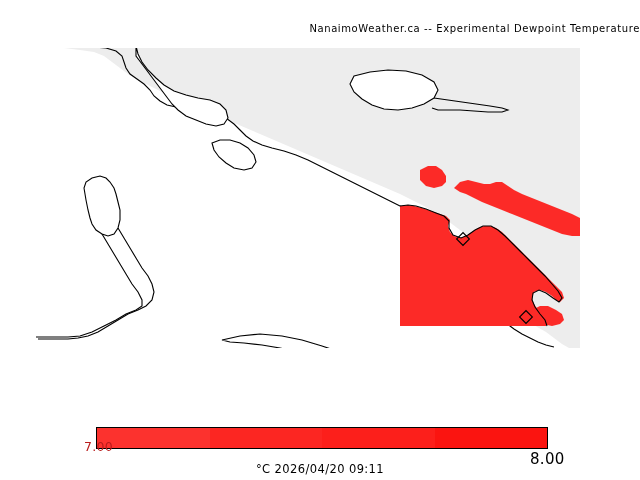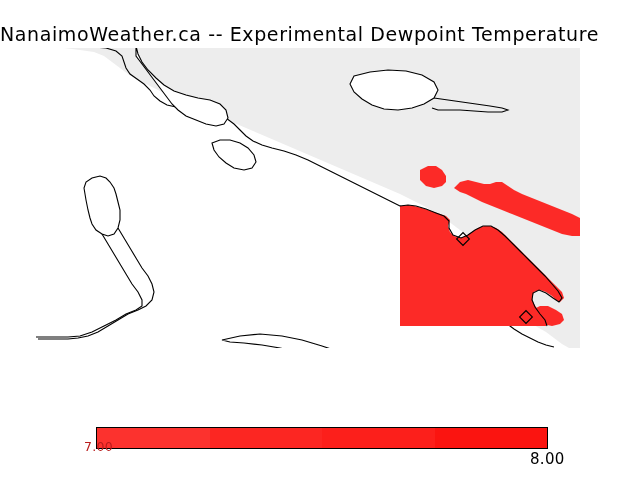--- a/index.html
+++ b/index.html
@@ -19,23 +19,23 @@
     left: 0; top: 0;
     width: 640px;
     height: 480px;
     background: #ffffff;
   }
   #title {
     position: absolute;
     left: 0;
     top: 23px;
     width: 640px;
-    text-align: left;
-    font-family: "DejaVu Sans", sans-serif;
-    font-size: 19px;
+    text-align: right;
+    font-family: "DejaVu Sans", sans-serif;
+    font-size: 10px;
     letter-spacing: 0.6px;
     color: #000000;
     white-space: nowrap;
   }
   #map-area {
     position: absolute;
     left: 34px;
     top: 48px;
     width: 546px;
     height: 300px;
@@ -254,14 +254,15 @@
       <div class="cb-seg" style="background:#fc322e"></div>
       <div class="cb-seg" style="background:#fc2622"></div>
       <div class="cb-seg" style="background:#fc1f1b"></div>
       <div class="cb-seg" style="background:#fb1410"></div>
     </div>
   </div>
 
   <div id="cb-label-min">7.00</div>
   <div id="cb-label-max">8.00</div>
 
+  <div id="caption">°C  2026/04/20 09:11</div>
 
 </div>
 
 </body></html>

